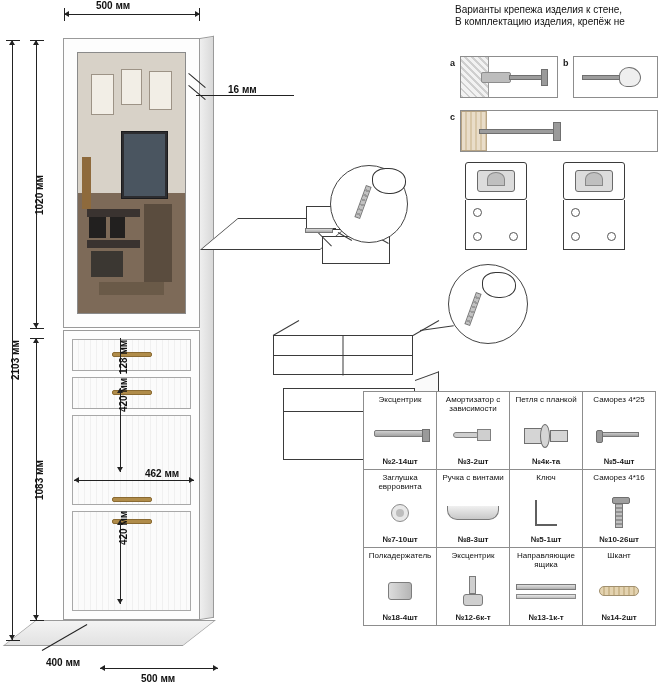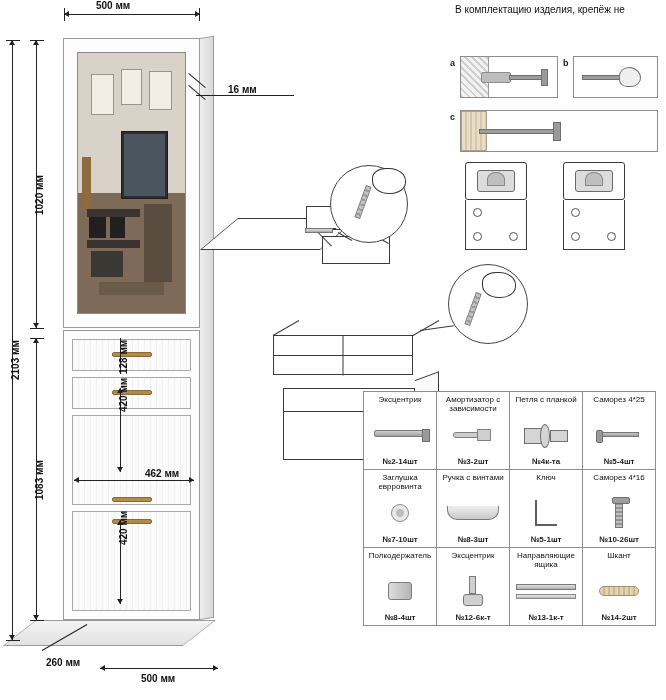--- a/index.html
+++ b/index.html
@@ -237,30 +237,31 @@
     <div class="arrow-l abs" style="left:74px; top:477px;"></div>
     <div class="arrow-r abs" style="left:189px; top:477px;"></div>
     <div class="dimtext abs" style="left:145px; top:468px;">462 мм</div>
 
     <div class="vline abs" style="left:120px; top:520px; height:84px;"></div>
     <div class="arrow-up abs" style="left:117px; top:520px;"></div>
     <div class="arrow-dn abs" style="left:117px; top:599px;"></div>
     <div class="dimtext vert abs" style="left:118px; top:545px;">420 мм</div>
 
     <div class="abs" style="left:42px; top:650px; width:52px; height:1px; background:#222; transform:rotate(-30deg); transform-origin:left center;"></div>
-    <div class="dimtext abs" style="left:46px; top:657px;">260 мм</div>
+    <div class="dimtext abs" style="left:46px; top:657px;">400 мм</div>
 
     <div class="hline abs" style="left:100px; top:668px; width:118px;"></div>
     <div class="arrow-l abs" style="left:100px; top:665px;"></div>
     <div class="arrow-r abs" style="left:213px; top:665px;"></div>
     <div class="dimtext abs" style="left:141px; top:673px;"></div>
     <div class="dimtext abs" style="left:141px; top:673px;">500 мм</div>
   </div>
 
   <div class="abs" style="left:455px; top:4px; width:208px;">
+    <div class="note">Варианты крепежа изделия к стене,</div>
     <div class="note">В комплектацию изделия, крепёж  не</div>
   </div>
 
   <div class="fixlabel abs" style="left:450px; top:58px;">a</div>
   <div class="fixbox" style="left:460px; top:56px; width:98px; height:42px;">
     <div class="wallhatch" style="left:0; top:0; width:28px; height:100%;"></div>
     <div class="dowel" style="left:20px; top:15px; width:30px; height:11px;"></div>
     <div class="screwbody" style="left:48px; top:18px; width:34px; height:5px;"></div>
     <div class="abs" style="left:80px; top:12px; width:7px; height:17px; background:#9a9a9a; border:1px solid #6f6f6f;"></div>
   </div>
@@ -397,25 +398,25 @@
             <span class="pname">Саморез 4*16</span>
             <div class="pic">
                 <div class="woodscrew"></div>
               </div>
             <span class="pqty">№10-26шт</span>
           </td>
         </tr>
 
         <tr>
           <td>
-            <span class="pname">Полкодержатель</span>
+            <span class="pname">Полкадержатель</span>
             <div class="pic">
                 <div class="shelfholder"></div>
               </div>
-            <span class="pqty">№8-4шт</span>
+            <span class="pqty">№18-4шт</span>
           </td>
           <td>
             <span class="pname">Эксцентрик</span>
             <div class="pic">
               <div class="ecc">
                 <i style="left:10px; top:0; width:7px; height:18px;"></i>
                 <i style="left:4px; top:18px; width:20px; height:12px; border-radius:3px;"></i>
               </div>
             </div>
             <span class="pqty">№12-6к-т</span>

